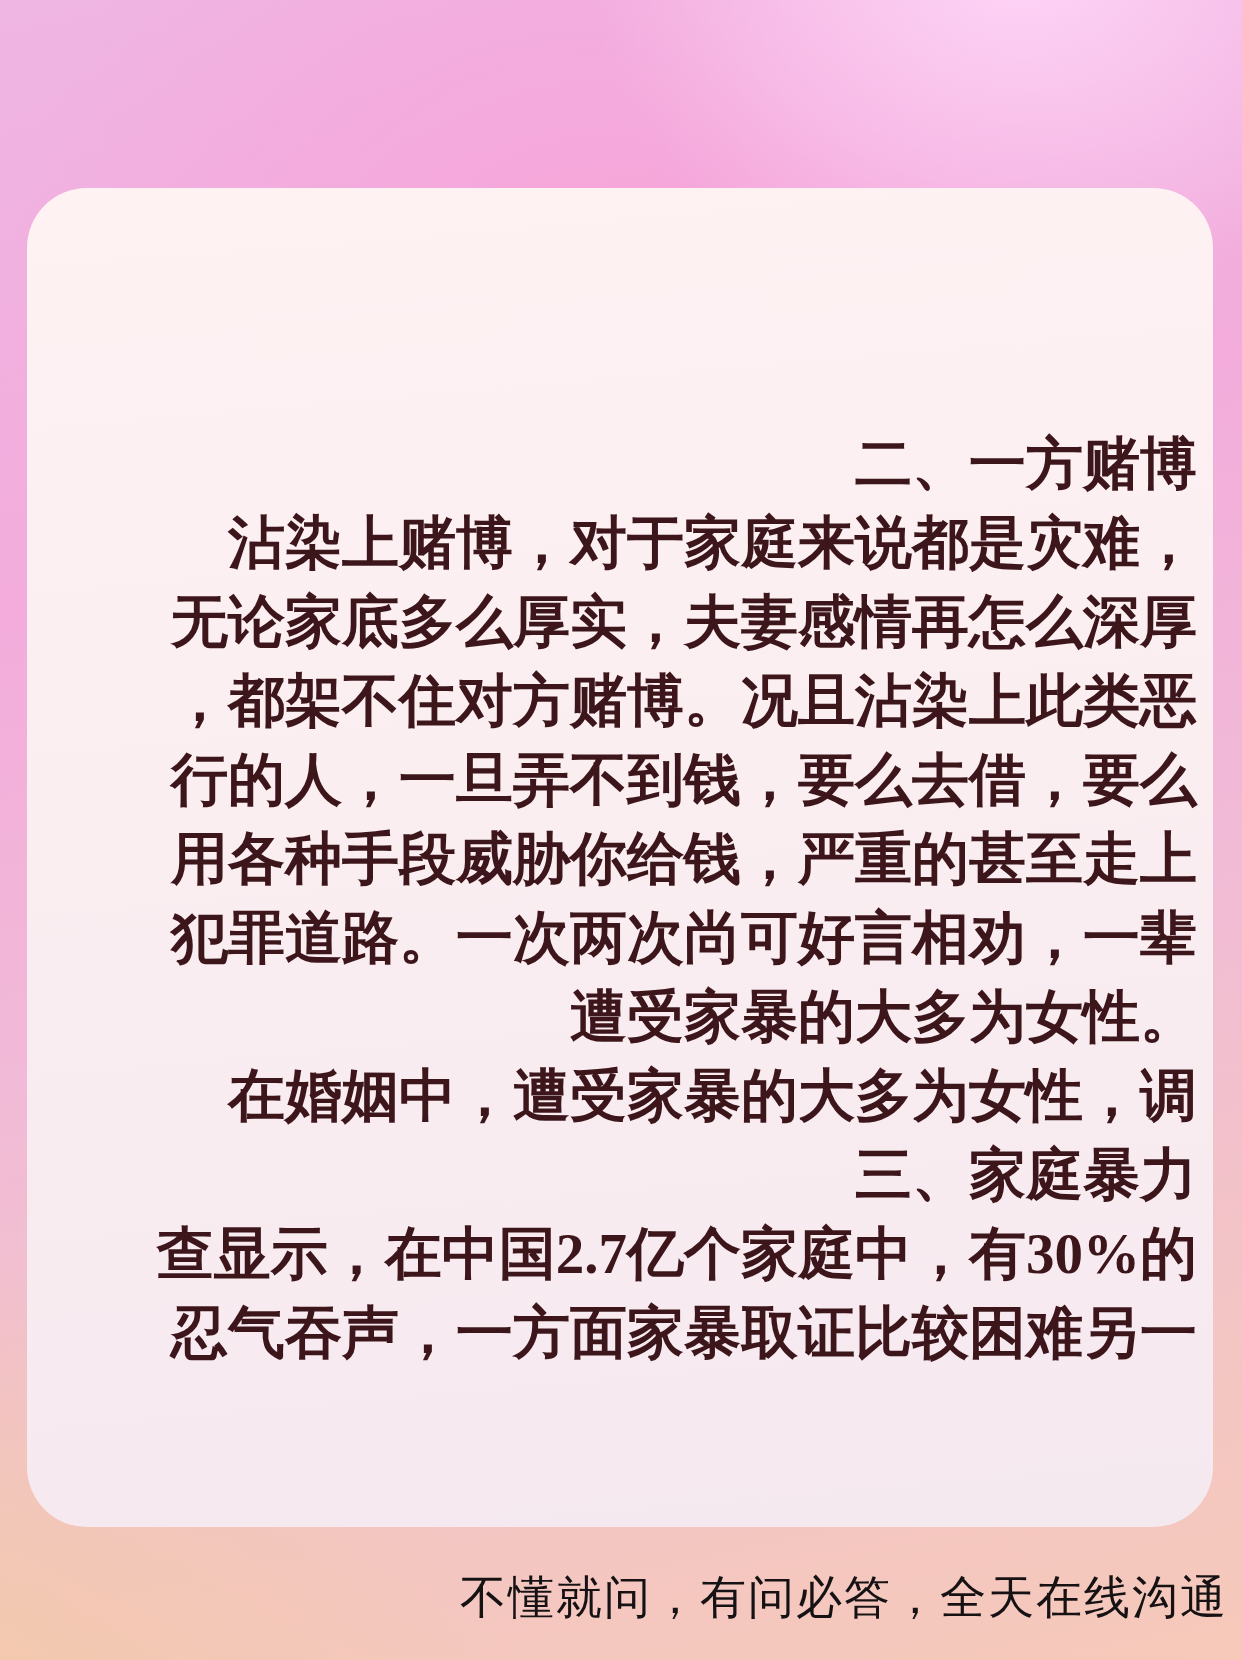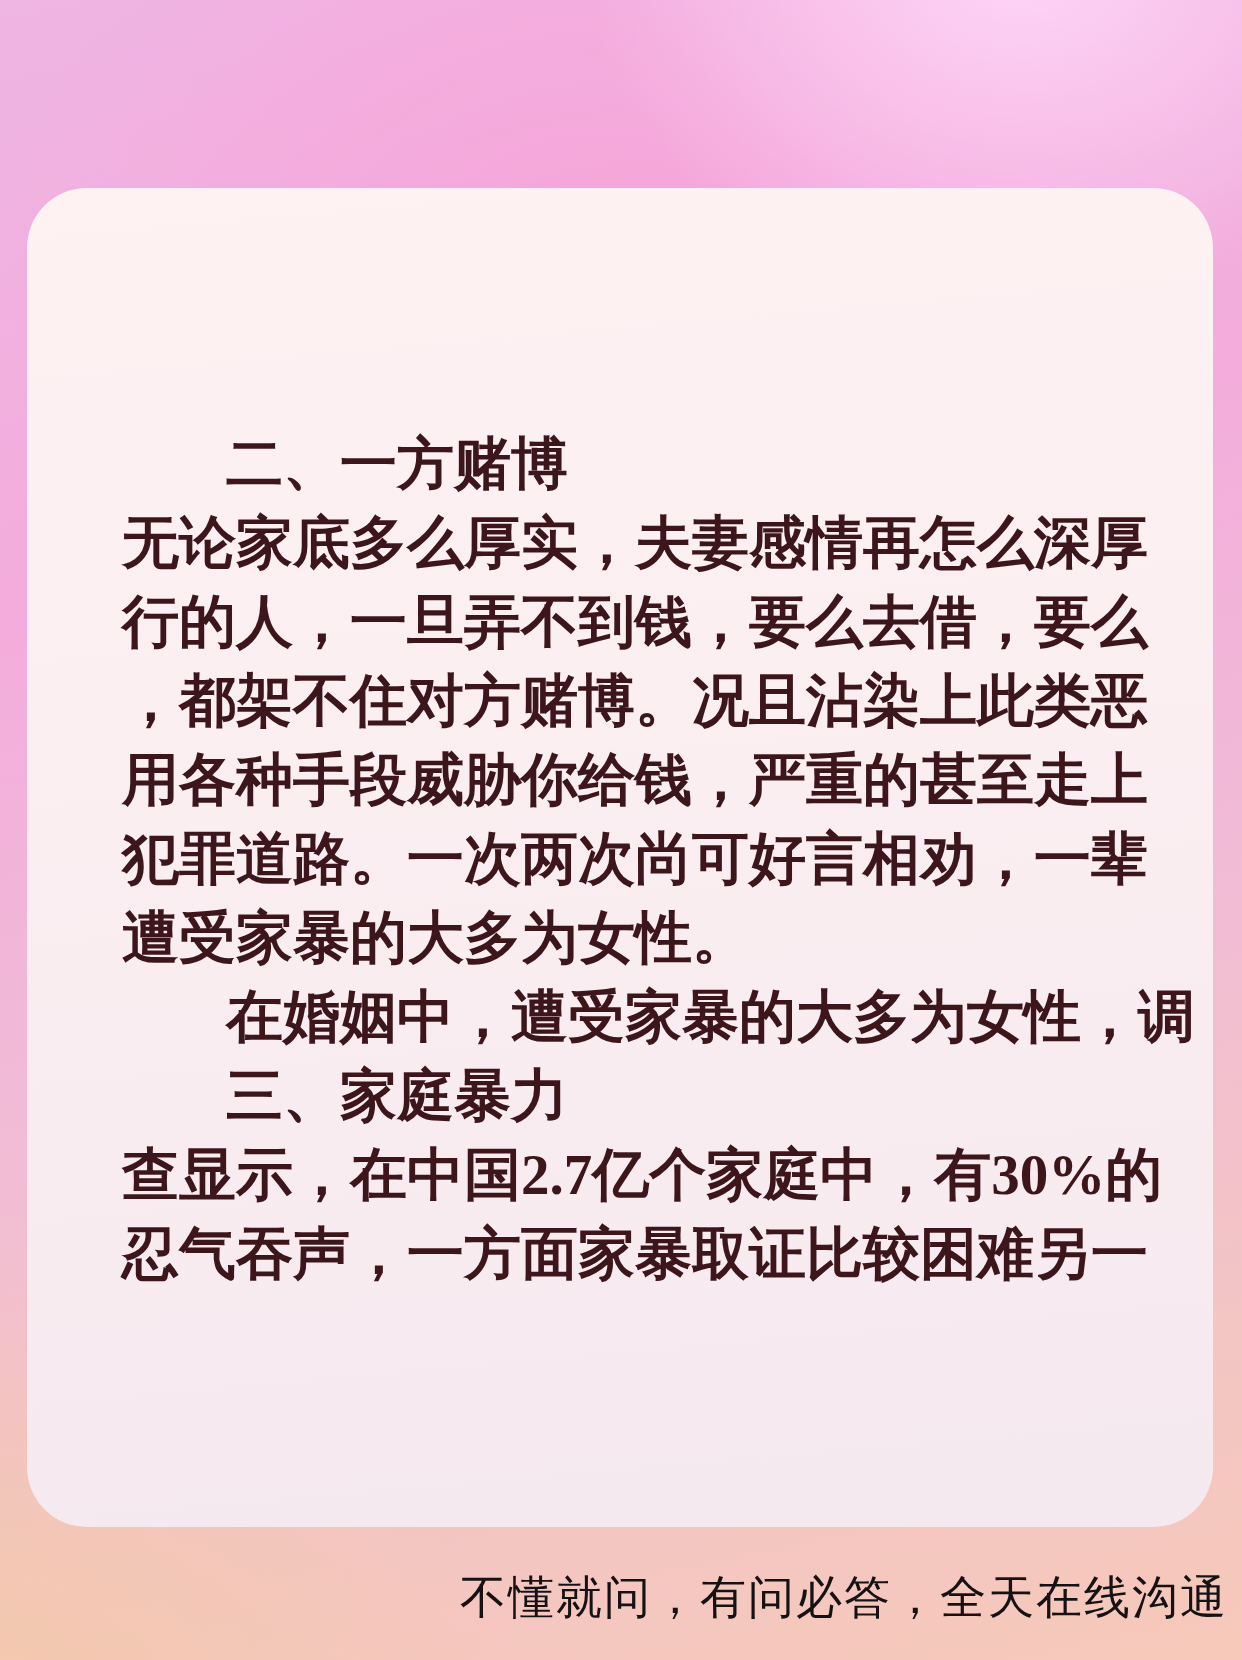--- a/index.html
+++ b/index.html
@@ -42,20 +42,21 @@
     width: 1075px;
     font-size: 57px;
     line-height: 79px;
     font-weight: bold;
     color: var(--body-text, #3c161b);
     letter-spacing: 0px;
   }
   .line {
     height: 79px;
     white-space: nowrap;
+    text-align: right;
   }
   .line.indent {
     padding-left: 104px;
   }
   .footer {
     position: absolute;
     top: 1570px;
     right: 14px;
     font-size: 46px;
     line-height: 56px;
@@ -67,23 +68,24 @@
 </style>
 </head>
 <body>
 
 <div class="stage">
 
   <div class="card">
     <div class="article">
 
     <div class="line indent">二、一方赌博</div>
+        <div class="line indent">沾染上赌博，对于家庭来说都是灾难，</div>
         <div class="line">无论家底多么厚实，夫妻感情再怎么深厚</div>
+        <div class="line">，都架不住对方赌博。况且沾染上此类恶</div>
         <div class="line">行的人，一旦弄不到钱，要么去借，要么</div>
-        <div class="line">，都架不住对方赌博。况且沾染上此类恶</div>
         <div class="line">用各种手段威胁你给钱，严重的甚至走上</div>
         <div class="line">犯罪道路。一次两次尚可好言相劝，一辈</div>
         <div class="line">遭受家暴的大多为女性。</div>
         <div class="line indent">在婚姻中，遭受家暴的大多为女性，调</div>
         <div class="line indent">三、家庭暴力</div>
         <div class="line">查显示，在中国2.7亿个家庭中，有30%的</div>
         <div class="line">忍气吞声，一方面家暴取证比较困难另一</div>
       </div>
   </div>
 

